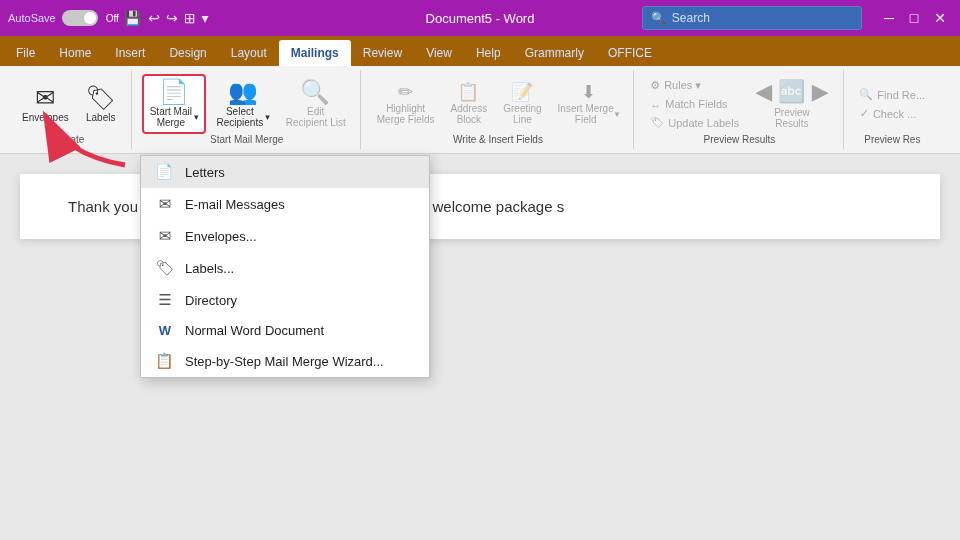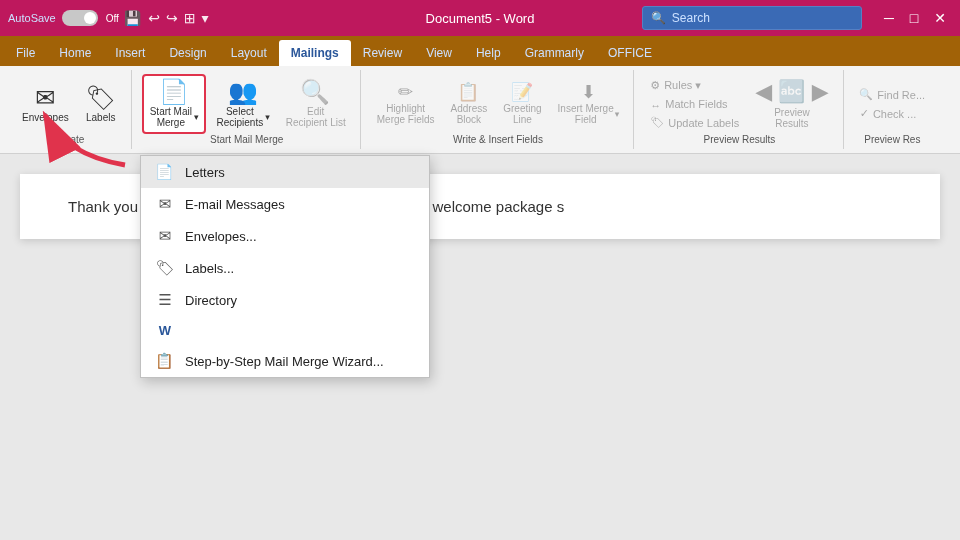--- a/index.html
+++ b/index.html
@@ -1,20 +1,20 @@
 <!DOCTYPE html>
 <html><head>
   <meta charset="utf-8">
   <style>
     * { margin: 0; padding: 0; box-sizing: border-box; }
     body { font-family: 'Segoe UI', Arial, sans-serif; font-size: 12px; background: #fff; width: 960px; height: 540px; overflow: hidden; user-select: none; }
 
     
     .title-bar {
-      background: #be185d;
+      background: #a21caf;
       color: white;
       height: 36px;
       display: flex;
       align-items: center;
       padding: 0 8px;
       gap: 8px;
     }
     .title-bar-left {
       display: flex;
       align-items: center;
@@ -364,20 +364,21 @@
     <div class="dropdown-item">
       <span class="dropdown-icon">🏷</span>
       <span class="dropdown-item-label">Labels...</span>
     </div>
     <div class="dropdown-item">
       <span class="dropdown-icon">☰</span>
       <span class="dropdown-item-label">Directory</span>
     </div>
     <div class="dropdown-item">
       <span class="dropdown-icon" style="color:#2b579a;font-weight:bold;font-size:13px;">W</span>
+      <span class="dropdown-item-label">Normal Word Document</span>
     </div>
     <div class="dropdown-item">
       <span class="dropdown-icon">📋</span>
       <span class="dropdown-item-label">Step-by-Step Mail Merge Wizard...</span>
     </div>
   </div>
 
   <svg class="red-arrow" width="130" height="90">
     <defs>
       <marker id="arrowhead" markerWidth="10" markerHeight="7" refX="9" refY="3.5" orient="auto">

